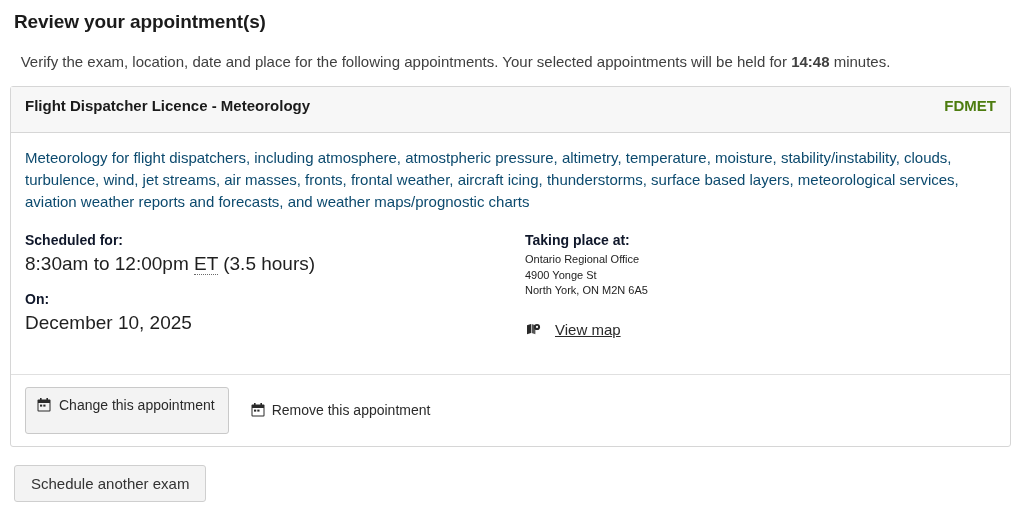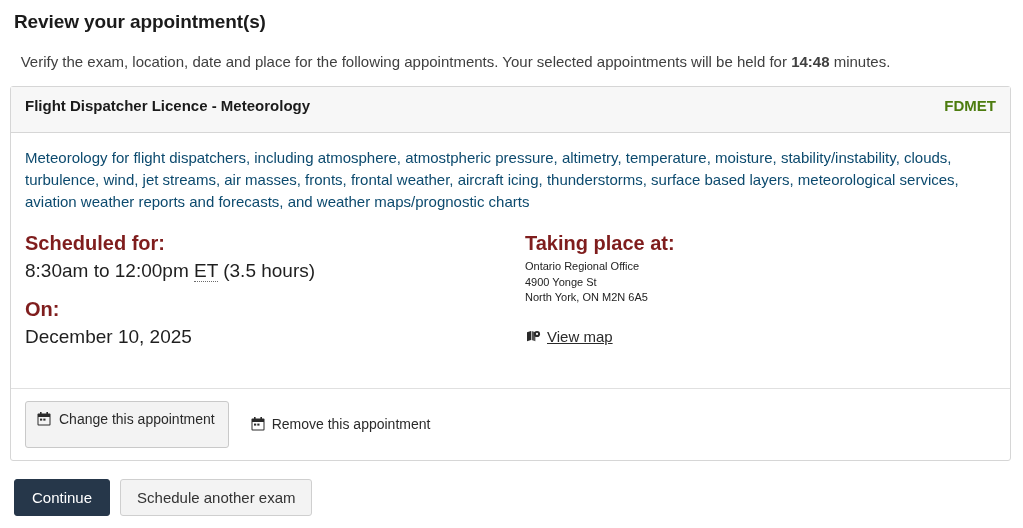--- a/index.html
+++ b/index.html
@@ -76,43 +76,43 @@
     margin-top: 20px;
   }
   .col-left {
     width: 500px;
   }
   .col-right {
     flex: 1;
   }
   .label {
     font-weight: bold;
-    font-size: 20px;
-    color: #7f1d1d;
+    font-size: 14px;
+    color: #0f172a;
     margin-bottom: 4px;
   }
   .big-value {
     font-size: 19px;
     color: #1f1f1f;
     margin: 0 0 14px 0;
     line-height: 1.3;
   }
   .abbr {
     border-bottom: 1px dotted #6b6b6b;
   }
   .addr-line {
     font-size: 11px;
     color: #232323;
     line-height: 1.42;
   }
   .maplink-row {
     margin-top: 22px;
     display: flex;
     align-items: center;
-    gap: 6px;
+    gap: 14px;
   }
   .map-link {
     color: #2a2a2a;
     text-decoration: underline;
     font-size: 15px;
     cursor: pointer;
   }
   .card-footer {
     border-top: 1px solid #e0e0e0;
     margin-top: 20px;
@@ -261,17 +261,16 @@
             <rect x="6.3" y="6.6" width="2.2" height="2" fill="#2a2a2a"></rect>
           </svg>
         </span>
         <span>Remove this appointment</span>
       </button>
     </div>
 
   </div>
 
   <div class="bottom-bar">
-    <button class="btn-continue">Continue</button>
     <button class="btn-secondary">Schedule another exam</button>
   </div>
 
 </div>
 
 </body></html>

